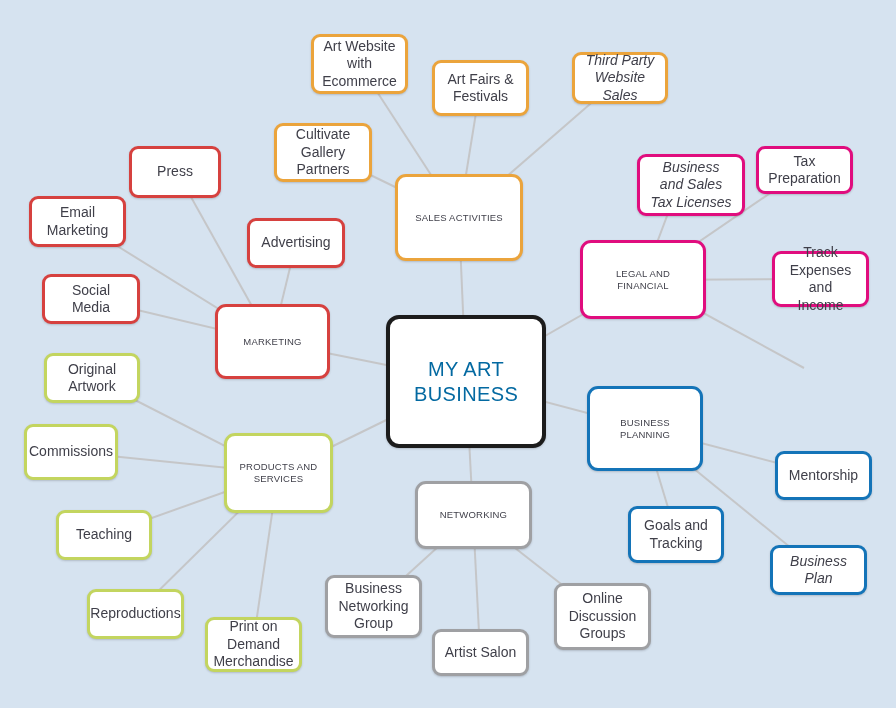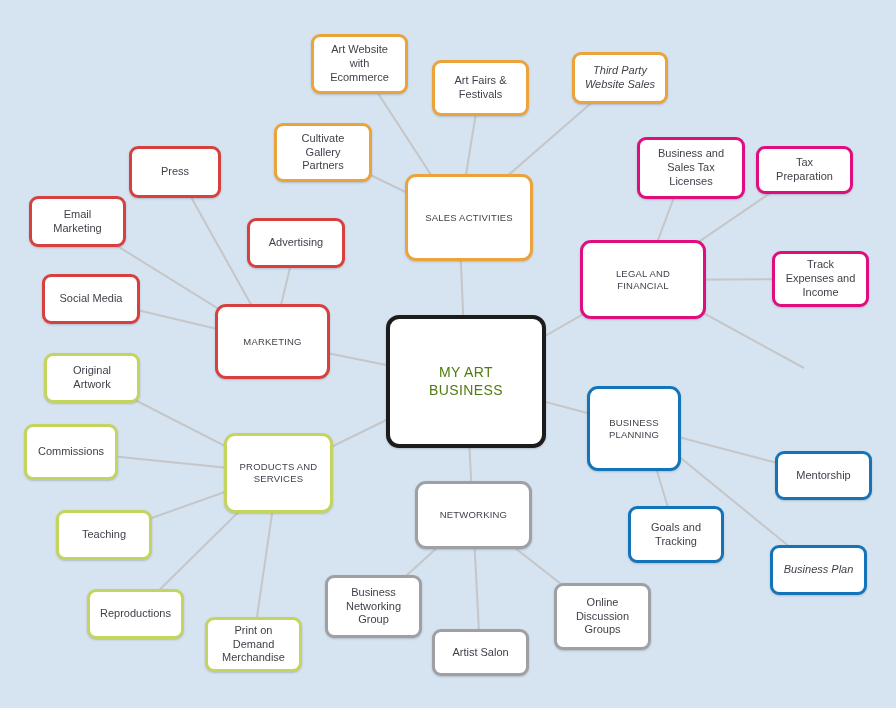--- a/index.html
+++ b/index.html
@@ -14,32 +14,32 @@
   .wires line{stroke:#c5c6c8;stroke-width:2;}
   .node{
     position:absolute;
     box-sizing:border-box;
     background:#ffffff;
     border:3px solid #999;
     border-radius:9px;
     display:flex;align-items:center;justify-content:center;
     text-align:center;
     color:#3f3f49;
-    font-size:11px;
+    font-size:14px;
     line-height:1.25;
     padding:4px 9px;
     box-shadow:0 1px 2px rgba(50,50,60,0.22);
     cursor:default;
   }
   .node.main{font-size:9.5px;border-radius:11px;letter-spacing:0.2px;}
   .node.root{
     border:4px solid #1c1c1c;
     border-radius:13px;
-    font-size:14px;
-    color:#4d7c0f;
+    font-size:20px;
+    color:#0369a1;
     letter-spacing:0.4px;
   }
   .node.root span{display:inline-block;max-width:104px;}
   .orange{border-color:#eba43c;}
   .magenta{border-color:#e00d7e;}
   .blue{border-color:#1474b8;}
   .gray{border-color:#9fa0a3;}
   .green{border-color:#c3d55f;}
   .red{border-color:#d6413f;}
 </style>
@@ -84,27 +84,27 @@
     <line x1="272" y1="342" x2="177" y2="172"></line>
     <line x1="272" y1="342" x2="77" y2="221"></line>
     <line x1="272" y1="342" x2="91" y2="299"></line>
     <line x1="272" y1="342" x2="296" y2="243"></line>
   </svg>
 
   <div class="node root" style="left:386px;top:315px;width:160px;height:133px;">
     <span>MY ART BUSINESS</span>
   </div>
 
-  <div class="node main orange" style="left:405px;top:174px;width:128px;height:87px;">
+  <div class="node main orange" style="left:395px;top:174px;width:128px;height:87px;">
     <span>SALES ACTIVITIES</span>
   </div>
   <div class="node main magenta" style="left:580px;top:240px;width:126px;height:79px;">
     <span>LEGAL AND FINANCIAL</span>
   </div>
-  <div class="node main blue" style="left:587px;top:386px;width:94px;height:85px;">
+  <div class="node main blue" style="left:587px;top:386px;width:116px;height:85px;">
     <span>BUSINESS PLANNING</span>
   </div>
   <div class="node main gray" style="left:415px;top:481px;width:117px;height:68px;">
     <span>NETWORKING</span>
   </div>
   <div class="node main green" style="left:224px;top:433px;width:109px;height:80px;">
     <span>PRODUCTS AND SERVICES</span>
   </div>
   <div class="node main red" style="left:215px;top:304px;width:115px;height:75px;">
     <span>MARKETING</span>
@@ -116,21 +116,21 @@
   <div class="node orange" style="left:432px;top:60px;width:97px;height:56px;">
     <span>Art Fairs &amp; Festivals</span>
   </div>
   <div class="node orange" style="left:572px;top:52px;width:96px;height:52px;font-style:italic;">
     <span>Third Party Website Sales</span>
   </div>
   <div class="node orange" style="left:274px;top:123px;width:98px;height:59px;">
     <span>Cultivate Gallery Partners</span>
   </div>
 
-  <div class="node magenta" style="left:637px;top:137px;width:108px;height:62px;">
+  <div class="node magenta" style="left:637px;top:154px;width:108px;height:62px;font-style:italic;">
     <span>Business and Sales Tax Licenses</span>
   </div>
   <div class="node magenta" style="left:756px;top:146px;width:97px;height:48px;">
     <span>Tax Preparation</span>
   </div>
   <div class="node magenta" style="left:772px;top:251px;width:97px;height:56px;">
     <span>Track Expenses and Income</span>
   </div>
 
   <div class="node blue" style="left:775px;top:451px;width:97px;height:49px;">

